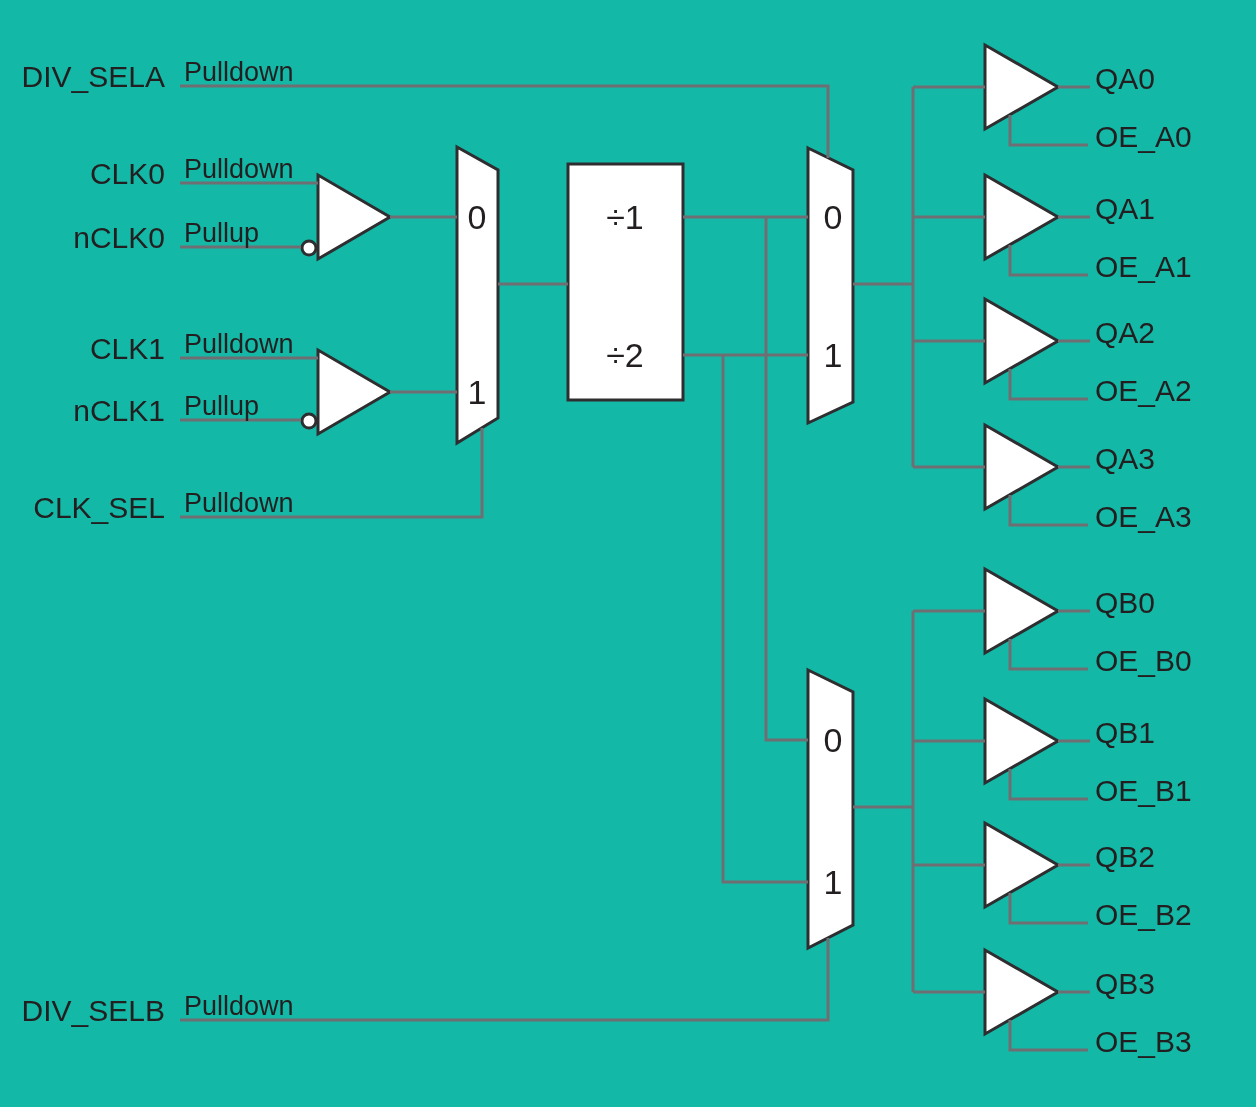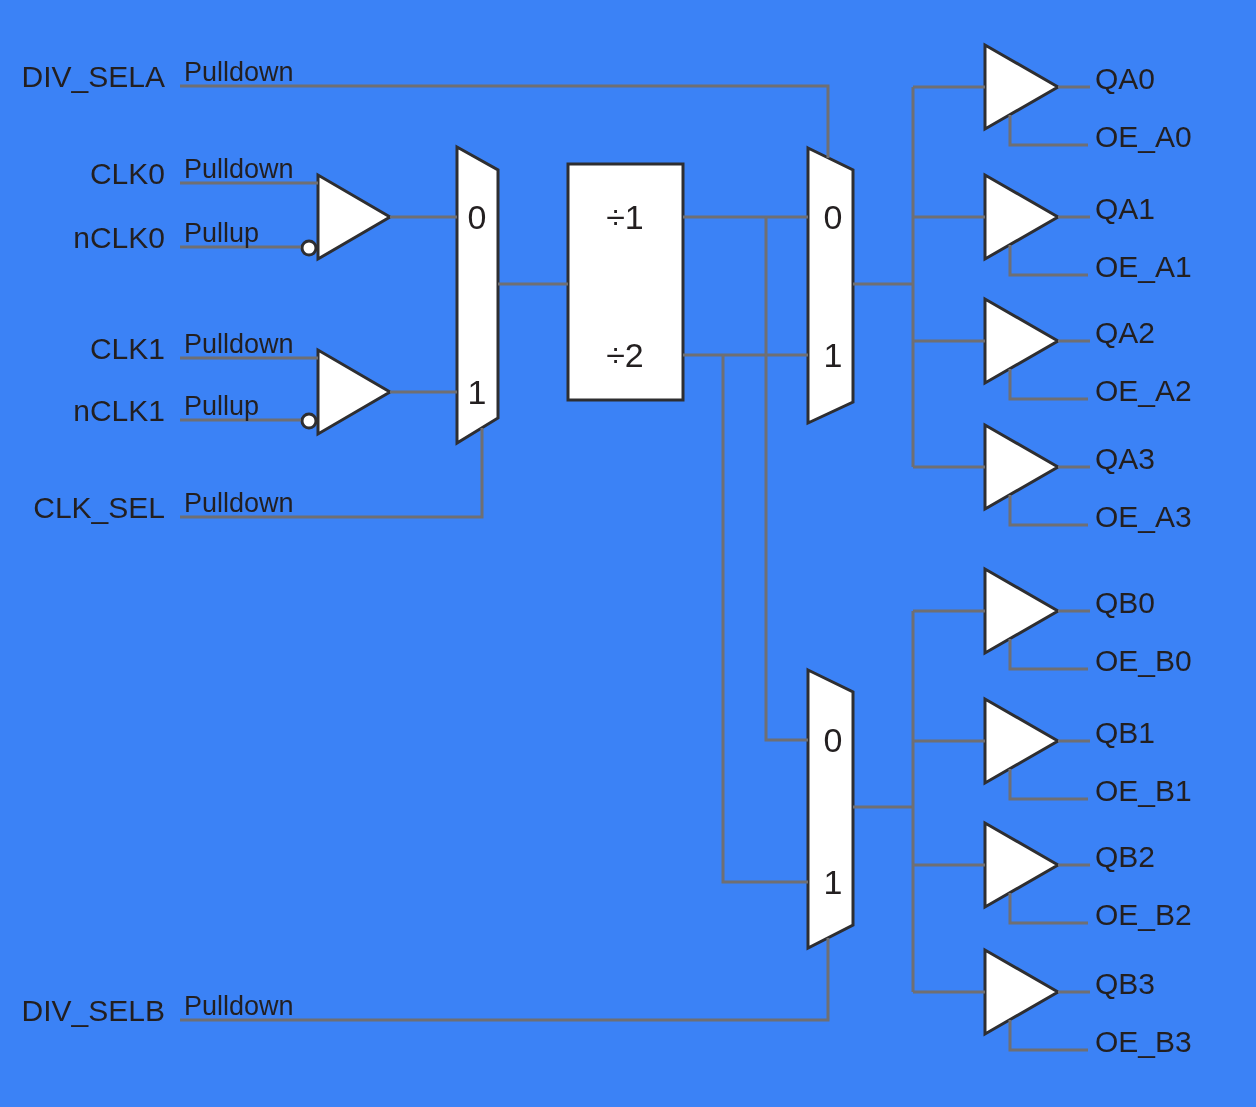--- a/index.html
+++ b/index.html
@@ -1,16 +1,16 @@
 <!DOCTYPE html>
 <html><head>
 <meta charset="utf-8">
 <style>
   html,body{margin:0;padding:0;background:#ffffff;}
-  .stage{position:relative;width:1256px;height:1107px;background:#3b82f6;overflow:hidden;text-align:right;}
+  .stage{position:relative;width:1256px;height:1107px;background:#14b8a6;overflow:hidden;text-align:right;}
   svg{display:block;}
   text{font-family:"Liberation Sans","DejaVu Sans",sans-serif;}
   .pin{font-size:30px;}
   .pull{font-size:27px;}
   .digit{font-size:34px;}
   .qlbl{font-size:30px;}
 </style>
 </head>
 <body>
 

